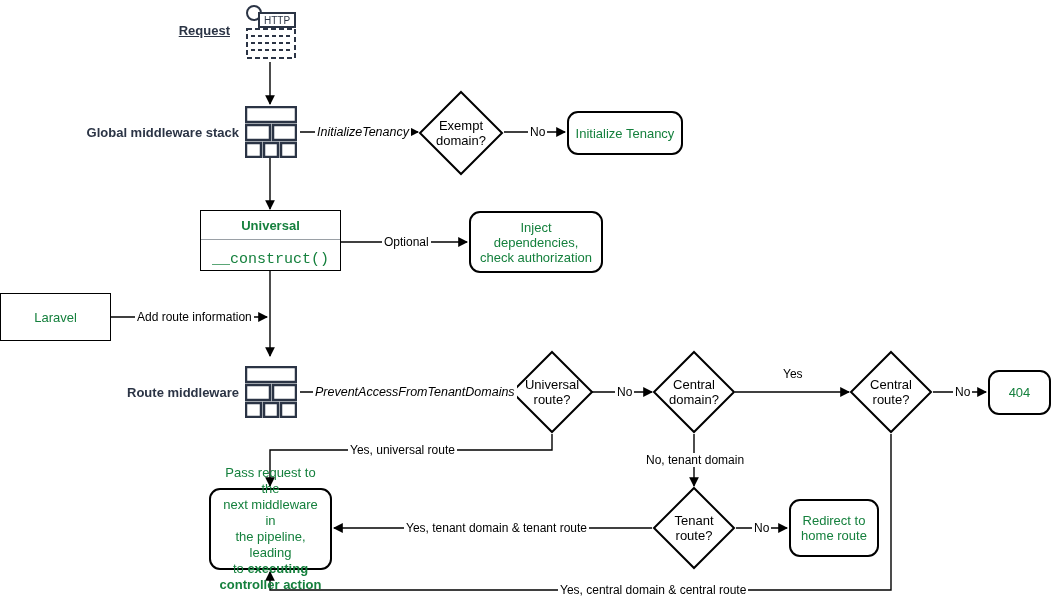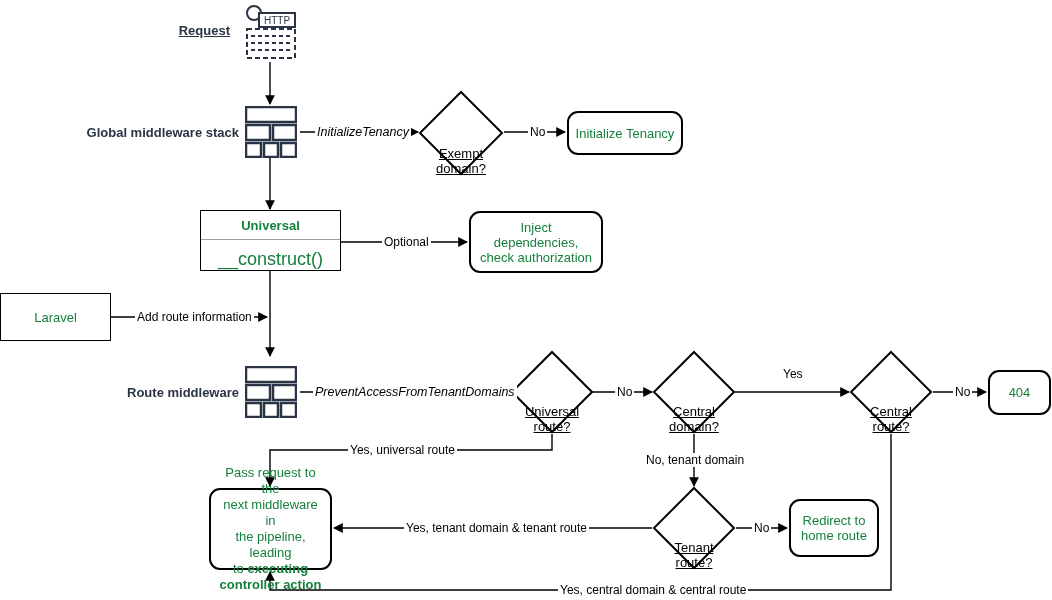--- a/index.html
+++ b/index.html
@@ -57,49 +57,49 @@
   }
   .classbox .cls-title {
     font-weight: bold;
     font-size: 13px;
     line-height: 15px;
     text-align: center;
     padding: 7px 4px 6px 4px;
     border-bottom: 1px solid #9aa0a6;
   }
   .classbox .cls-member {
-    font-size: 18px;
+    font-size: 15px;
     line-height: 15px;
     text-align: center;
     padding: 12px 4px 14px 4px;
+    font-family: Liberation Mono, monospace;
   }
   
   .diamond-wrap {
     position: absolute;
   }
   .diamond-shape {
     position: absolute;
     left: 0;
     top: 0;
   }
   .diamond-label {
     position: absolute;
     left: 0;
     top: 0;
     width: 100%;
     height: 100%;
     display: flex;
-    align-items: flex-end;
+    align-items: center;
     justify-content: center;
     text-align: center;
     font-size: 13px;
     line-height: 15px;
     color: #000000;
     pointer-events: none;
-    text-decoration: underline;
   }
   
   .swimlabel {
     position: absolute;
     font-weight: bold;
     font-size: 13px;
     line-height: 15px;
     color: #2b3445;
     white-space: nowrap;
     text-align: right;

